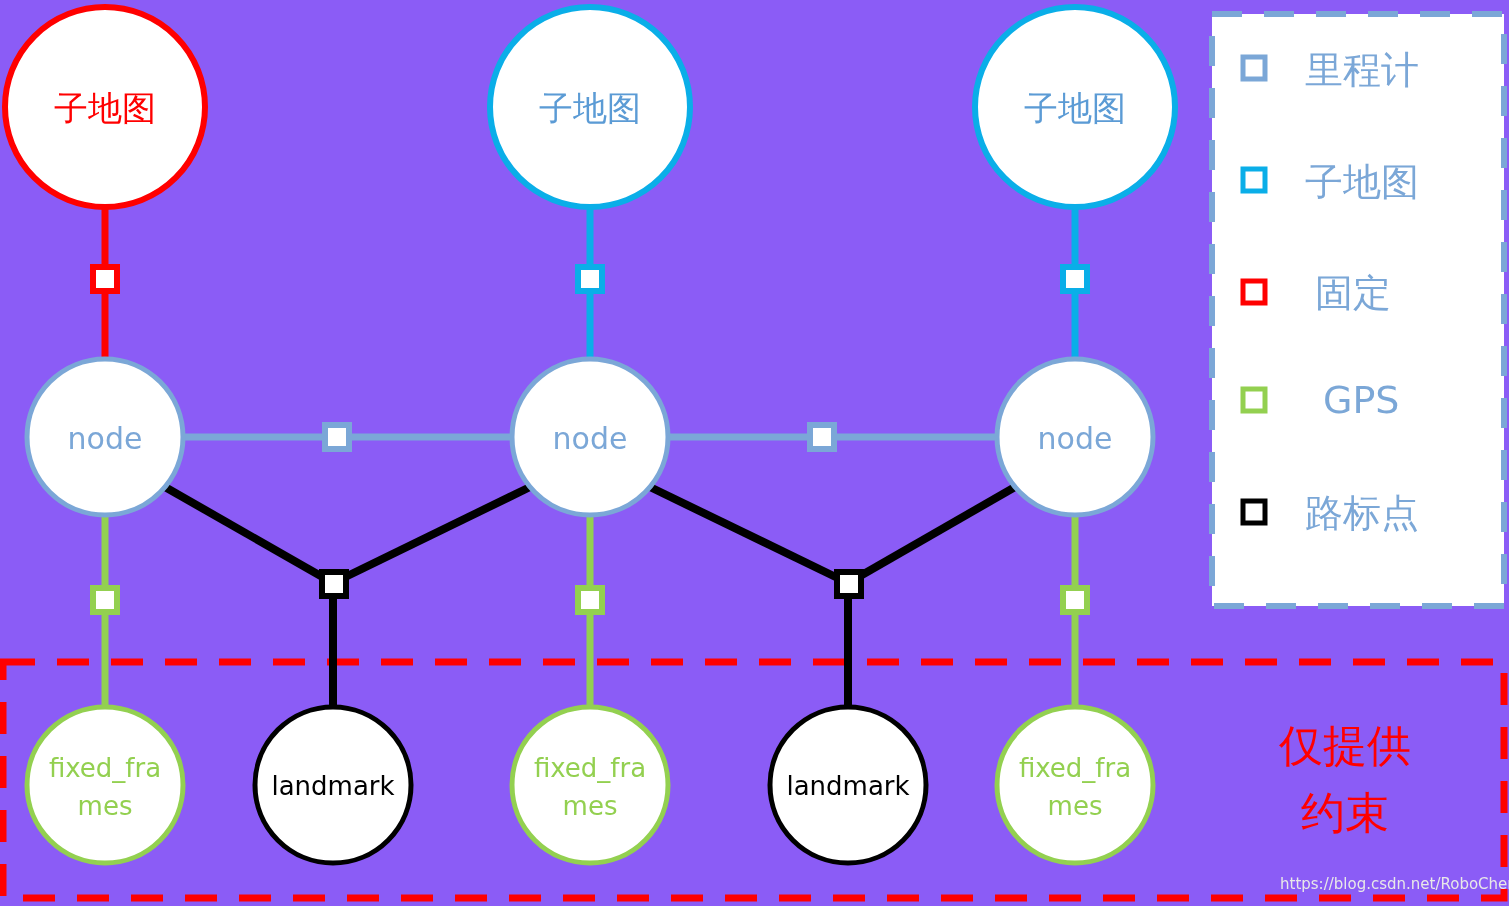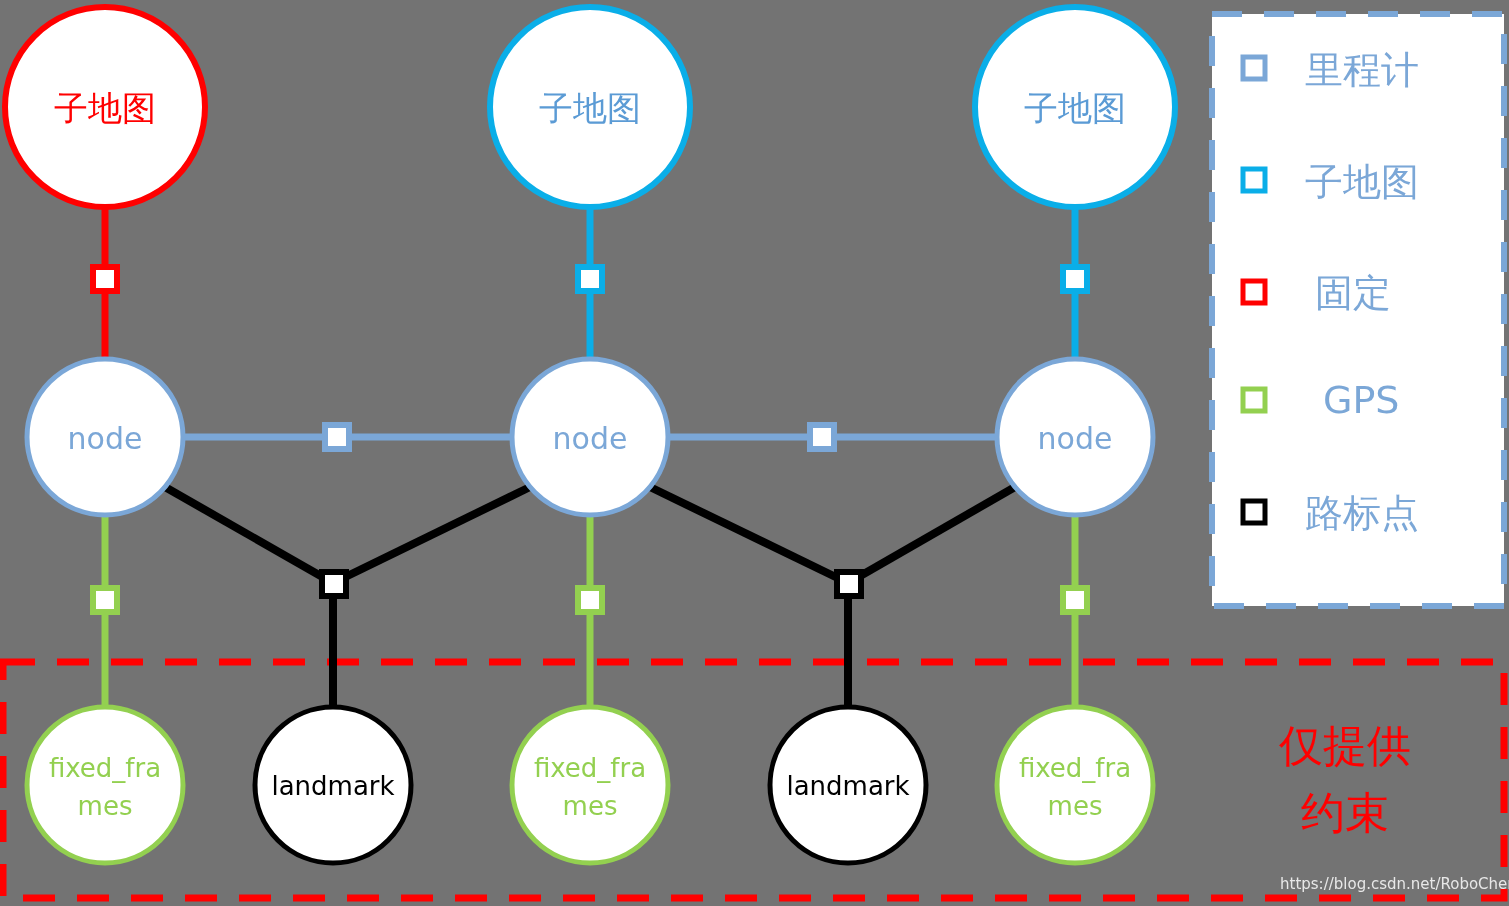--- a/index.html
+++ b/index.html
@@ -7,21 +7,21 @@
     padding: 0;
     background: #ffffff;
   }
   body {
     font-family: "DejaVu Sans", "Liberation Sans", sans-serif;
   }
   #canvas {
     position: relative;
     width: 1509px;
     height: 906px;
-    background: #737373;
+    background: #8b5cf6;
     overflow: hidden;
   }
   #graph-svg {
     position: absolute;
     left: 0;
     top: 0;
     width: 1509px;
     height: 906px;
   }
   .node-label {

